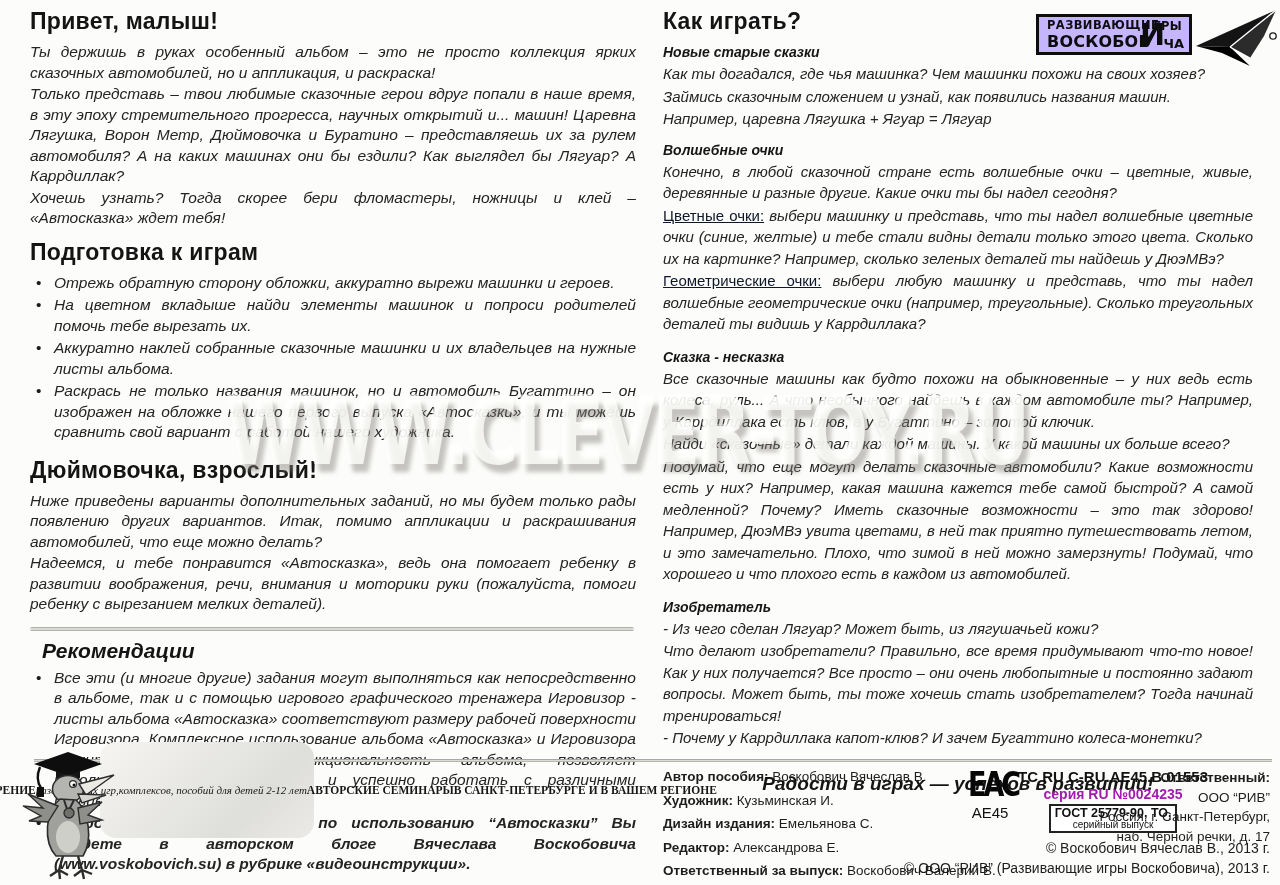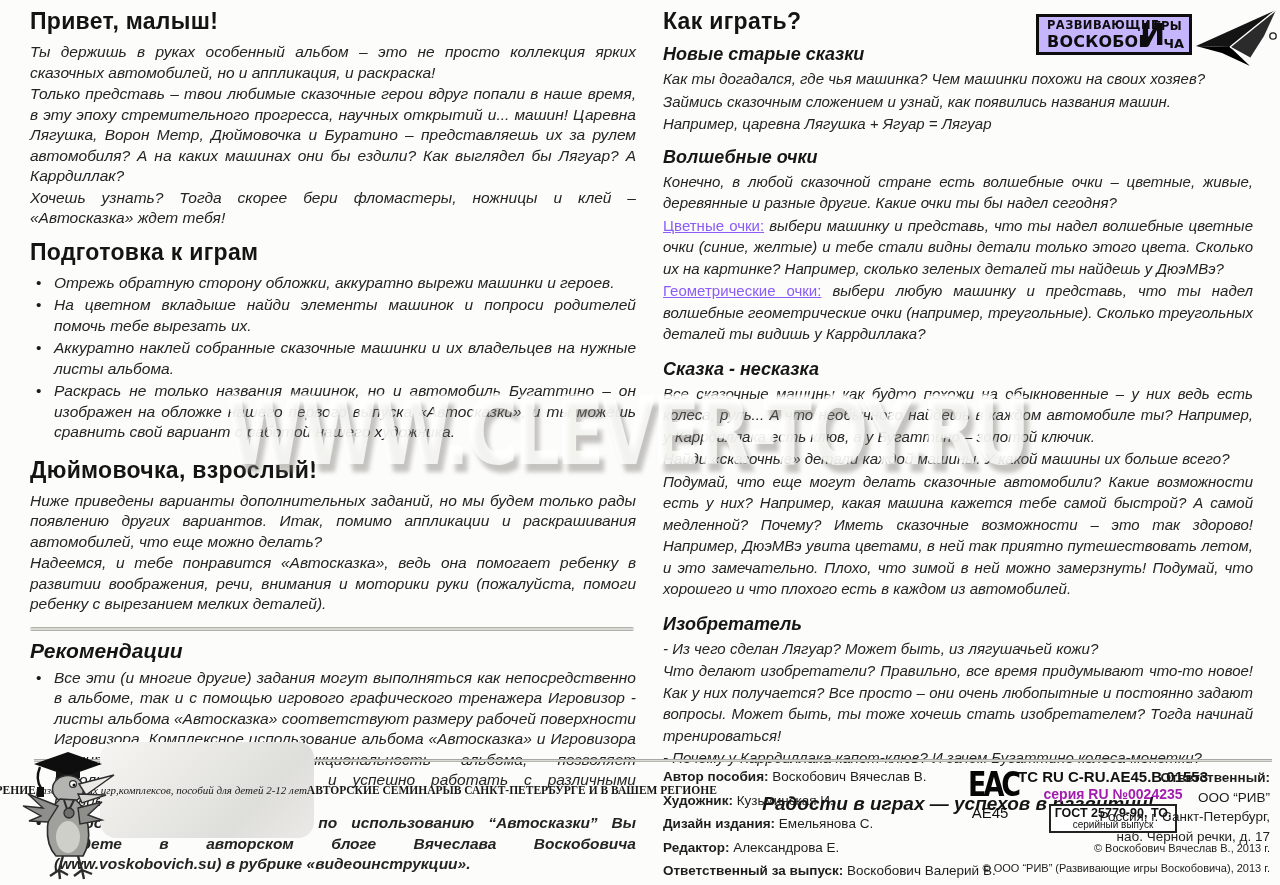--- a/index.html
+++ b/index.html
@@ -7,34 +7,34 @@
   .page{position:relative;width:1280px;height:885px;background:#fcfcfa;overflow:hidden;color:#1f1f1f;}
 
   
   .col{position:absolute;top:8px;z-index:1;}
   .col-left{left:30px;width:606px;}
   .col-right{left:663px;width:590px;}
 
   h1.display{font-family:"Liberation Sans",sans-serif;font-weight:700;font-size:23px;color:#141414;
              letter-spacing:.3px;margin:0 0 7px 0;}
   .col-right h1.display{margin-bottom:4px;}
-  .sub{font-size:18px;font-weight:700;font-style:italic;color:#161616;margin:9px 0 3px 0;}
-  .rec-title{font-size:21px;font-weight:700;font-style:italic;color:#141414;margin:2px 0 5px 0;}
+  .sub{font-size:14px;font-weight:700;font-style:italic;color:#161616;margin:9px 0 3px 0;}
+  .rec-title{font-size:21px;font-weight:700;font-style:italic;color:#141414;margin:2px 0 5px 12px;}
 
   .body{font-size:15.5px;font-style:italic;line-height:20.5px;margin:0 0 1px 0;color:#242424;}
   .col-right .body{font-size:15px;line-height:21.5px;}
   .j{text-align:justify;}
 
   ul.bullets{list-style:none;margin:0;padding:0;}
   ul.bullets li{position:relative;padding-left:24px;margin:0 0 2px 0;font-size:15.5px;font-style:italic;
                 line-height:20.5px;text-align:justify;color:#242424;}
   ul.bullets li::before{content:"•";position:absolute;left:6px;top:0;font-style:normal;color:#1b1b1b;}
   li.bold-upright{font-style:normal;font-weight:700;color:#161616;}
 
-  .u{font-style:normal;text-decoration:underline;font-weight:500;color:#8b5cf6;}
+  .u{font-style:normal;text-decoration:underline;font-weight:500;color:#0f172a;}
 
   .rule{height:4px;border-radius:2px;margin:12px 2px 8px 0;
         background:linear-gradient(to bottom,#9c9c98,#eeeee9 50%,#9c9c98);}
   .footer-rule{position:absolute;left:34px;right:8px;top:759px;height:3px;z-index:1;
         background:linear-gradient(to bottom,#8f8f8b,#e3e3de 55%,#9a9a96);}
 
   .slogan{margin-top:24px;text-align:center;font-size:19px;font-weight:700;font-style:italic;color:#141414;}
 
   
   .brand{position:absolute;top:14px;left:1036px;display:flex;align-items:flex-start;z-index:2;}
@@ -76,21 +76,21 @@
   .tc1{font-weight:700;font-size:15px;white-space:nowrap;color:#111;}
   .tc2{font-weight:700;font-size:14px;text-align:center;color:#a21caf;margin:1px 0 2px 0;}
   .gost{border:2px solid #222;background:#fff;padding:0 4px 1px 4px;text-align:center;width:fit-content;margin:0 auto;}
   .gost .g1{font-weight:700;font-size:12.5px;white-space:nowrap;color:#111;}
   .gost .g2{font-size:10px;line-height:10px;color:#111;}
 
   .manufacturer{position:absolute;right:10px;top:768px;width:235px;text-align:right;z-index:1;
                 font-size:13.5px;line-height:19.5px;color:#1d1d1d;}
   .manufacturer .lab{font-weight:700;}
   .copyright{position:absolute;right:10px;top:838px;width:440px;text-align:right;z-index:1;
-             font-size:11px;line-height:20px;color:#1d1d1d;}
+             font-size:14px;line-height:20px;color:#1d1d1d;}
 </style>
 </head>
 <body>
 
 <div class="page">
 
   <div class="col col-left">
     <section>
       <h1 class="display">Привет, малыш!</h1>
       <p class="body j">Ты держишь в руках особенный альбом – это не просто коллекция ярких сказочных автомобилей, но и аппликация, и раскраска!</p>

